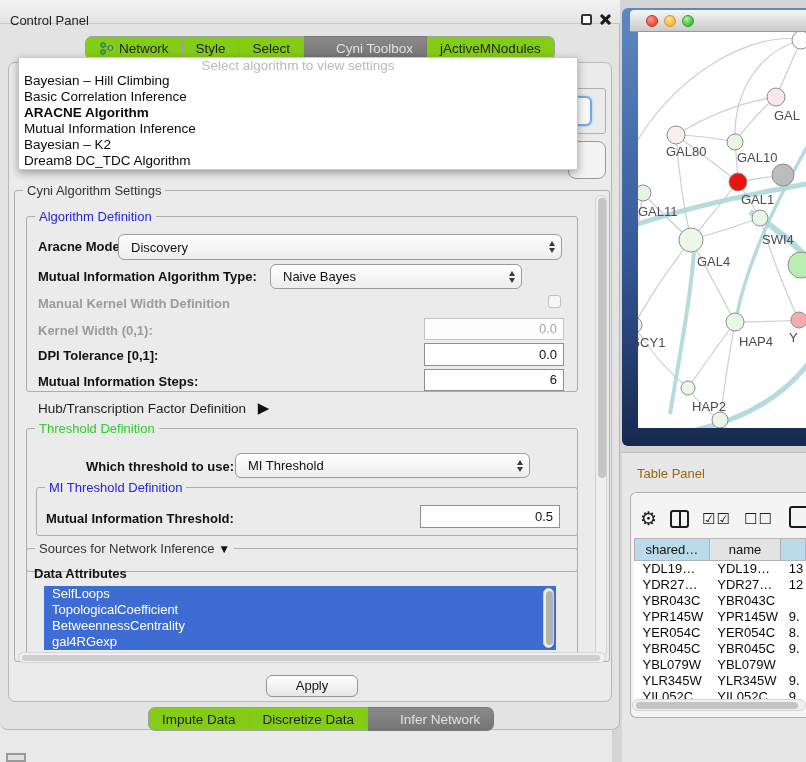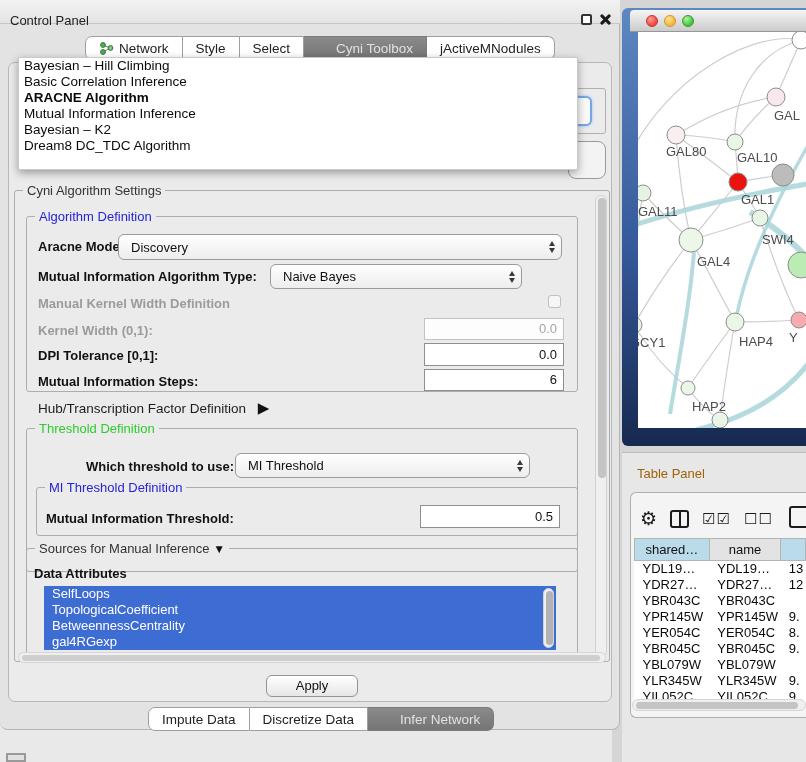--- a/index.html
+++ b/index.html
@@ -12,21 +12,21 @@
   .cp-titlebar { left:0; top:8; width:620px; height:24px; background:linear-gradient(#f2f2f2,#e4e4e4); border-bottom:1px solid #c6c6c6; }
   .cp-title { left:10px; top:13px; font-size:13px; color:#222; }
   .float-icon { left:581px; top:14px; width:11px; height:11px; border:2px solid #333; border-radius:2px; background:#fff; }
   .close-icon { left:599px; top:14px; width:11px; height:11px; }
   .close-icon::before,.close-icon::after { content:""; position:absolute; left:5px; top:-1px; width:3px; height:13px; background:#1a1a1a; border-radius:1px; }
   .close-icon::before { transform:rotate(45deg); }
   .close-icon::after { transform:rotate(-45deg); }
 
   
   .seg { display:flex; height:24px; }
-  .seg .tab { background:#ffffff; border:1px solid #9f9f9f; border-left:none; color:#222; font-size:13.5px; display:flex; align-items:center; justify-content:center; padding:0 13px; white-space:nowrap; }
+  .seg .tab { background:#84cc16; border:1px solid #9f9f9f; border-left:none; color:#222; font-size:13.5px; display:flex; align-items:center; justify-content:center; padding:0 13px; white-space:nowrap; }
   .seg .tab:first-child { border-left:1px solid #9f9f9f; border-radius:7px 0 0 7px; }
   .seg .tab:last-child { border-radius:0 7px 7px 0; }
   .seg .tab.sel { background:linear-gradient(#8a8a8a,#757575); color:#e2e2e2; border-color:#7b7b7b;padding-left:32px; }
   #top-tabs { left:85px; top:36px; }
   #bottom-tabs { left:148px; top:707px; }
   .net-ico { width:15px; height:14px; margin-right:5px; }
 
   .cp-body { left:8px; top:62px; width:604px; height:640px; background:#ebebeb; border:1px solid #b8b8b8; border-radius:7px; }
 
   
@@ -268,20 +268,21 @@
     <div class="tab">Select</div>
     <div class="tab sel">Cyni Toolbox</div>
     <div class="tab">jActiveMNodules</div>
   </div>
 
 <div class="abs peek-grp1"></div>
 <div class="abs peek-combo"></div>
 <div class="abs peek-grp2"></div>
 
 <div class="abs dd">
+  <div class="dd-ph">Select algorithm to view settings</div>
   <div id="dd-items">
       <div class="dd-item">Bayesian – Hill Climbing</div>
       <div class="dd-item">Basic Correlation Inference</div>
       <div class="dd-item sel">ARACNE Algorithm</div>
       <div class="dd-item">Mutual Information Inference</div>
       <div class="dd-item">Bayesian – K2</div>
       <div class="dd-item">Dream8 DC_TDC Algorithm</div>
     </div>
 </div>
 
@@ -337,21 +338,21 @@
     </span>
 </div>
 <div class="abs grp" style="left:36px; top:487px; width:542px; height:49px;">
   <span class="grp-title t-blue">MI Threshold Definition</span>
 </div>
 <div class="lbl" style="left:46px; top:511px;">Mutual Information Threshold:</div>
 <div class="fld" style="left:420px; top:505px; width:140px; height:23px; line-height:21px;">0.5</div>
 
 <div class="abs grp" style="left:26px; top:548px; width:552px; height:110px; border-bottom:none;">
   <span class="grp-title" style="font-weight:normal;">
-    <span>Sources for Manual Inference</span>
+    <span>Sources for Network Inference</span>
     <span style="font-size:12px; color:#111;">▼</span>
   </span>
 </div>
 <div class="lbl" style="left:34px; top:566px;">Data Attributes</div>
 <div class="abs attr-list" id="attr-list">
     <div class="attr-item">SelfLoops</div>
     <div class="attr-item">TopologicalCoefficient</div>
     <div class="attr-item">BetweennessCentrality</div>
     <div class="attr-item">gal4RGexp</div>
   </div>

